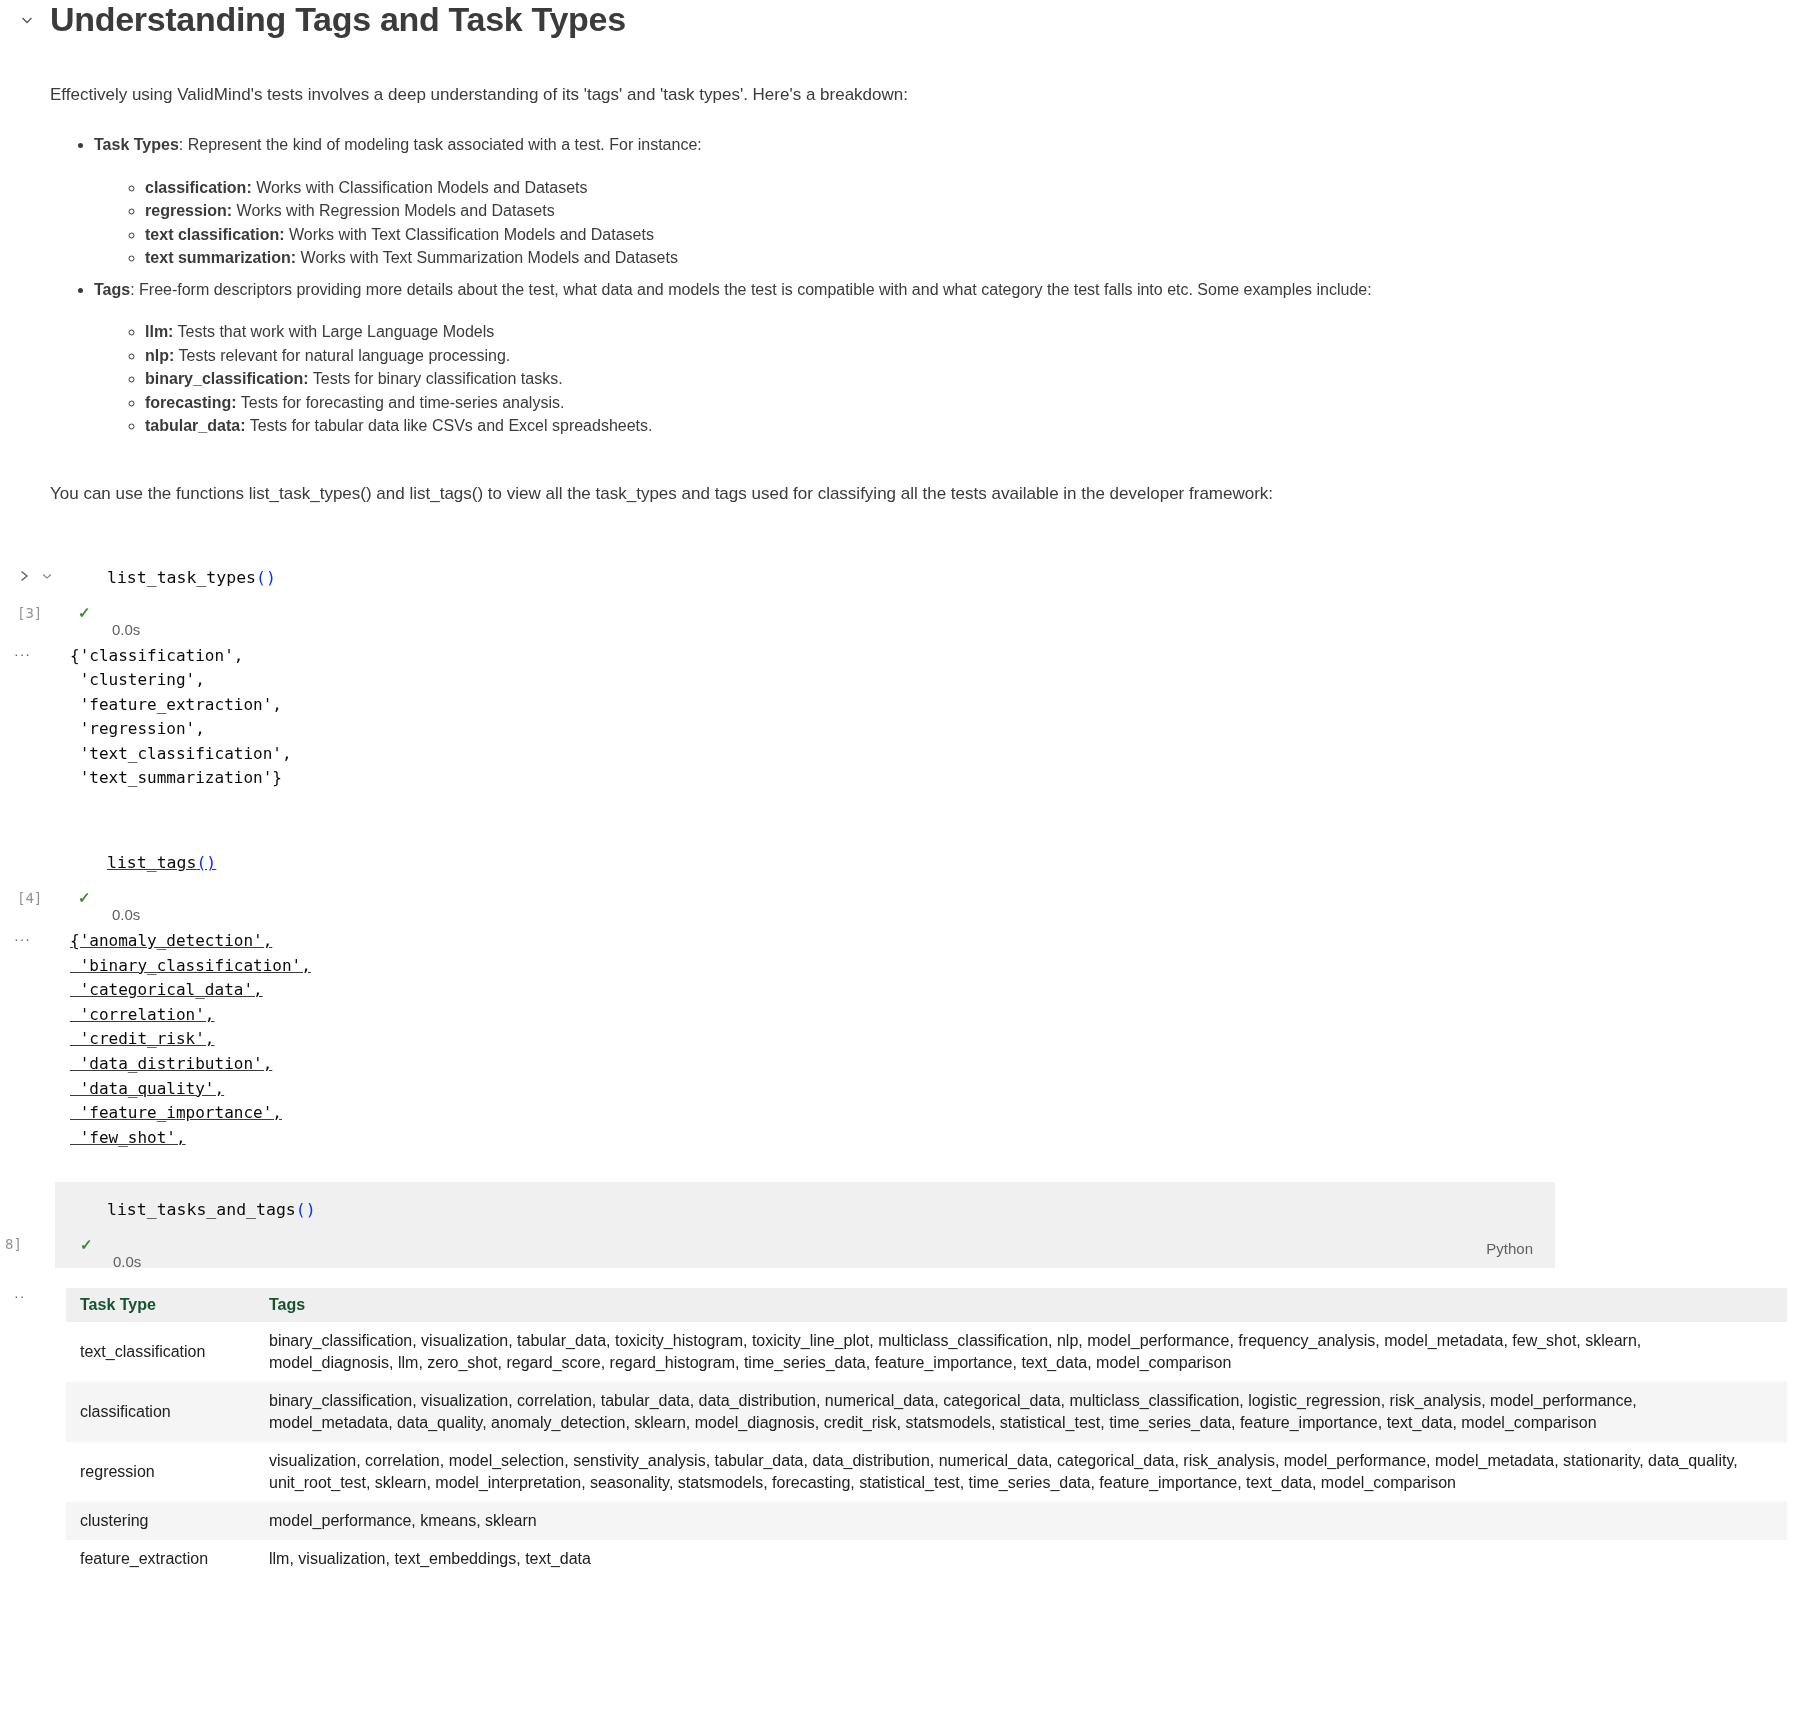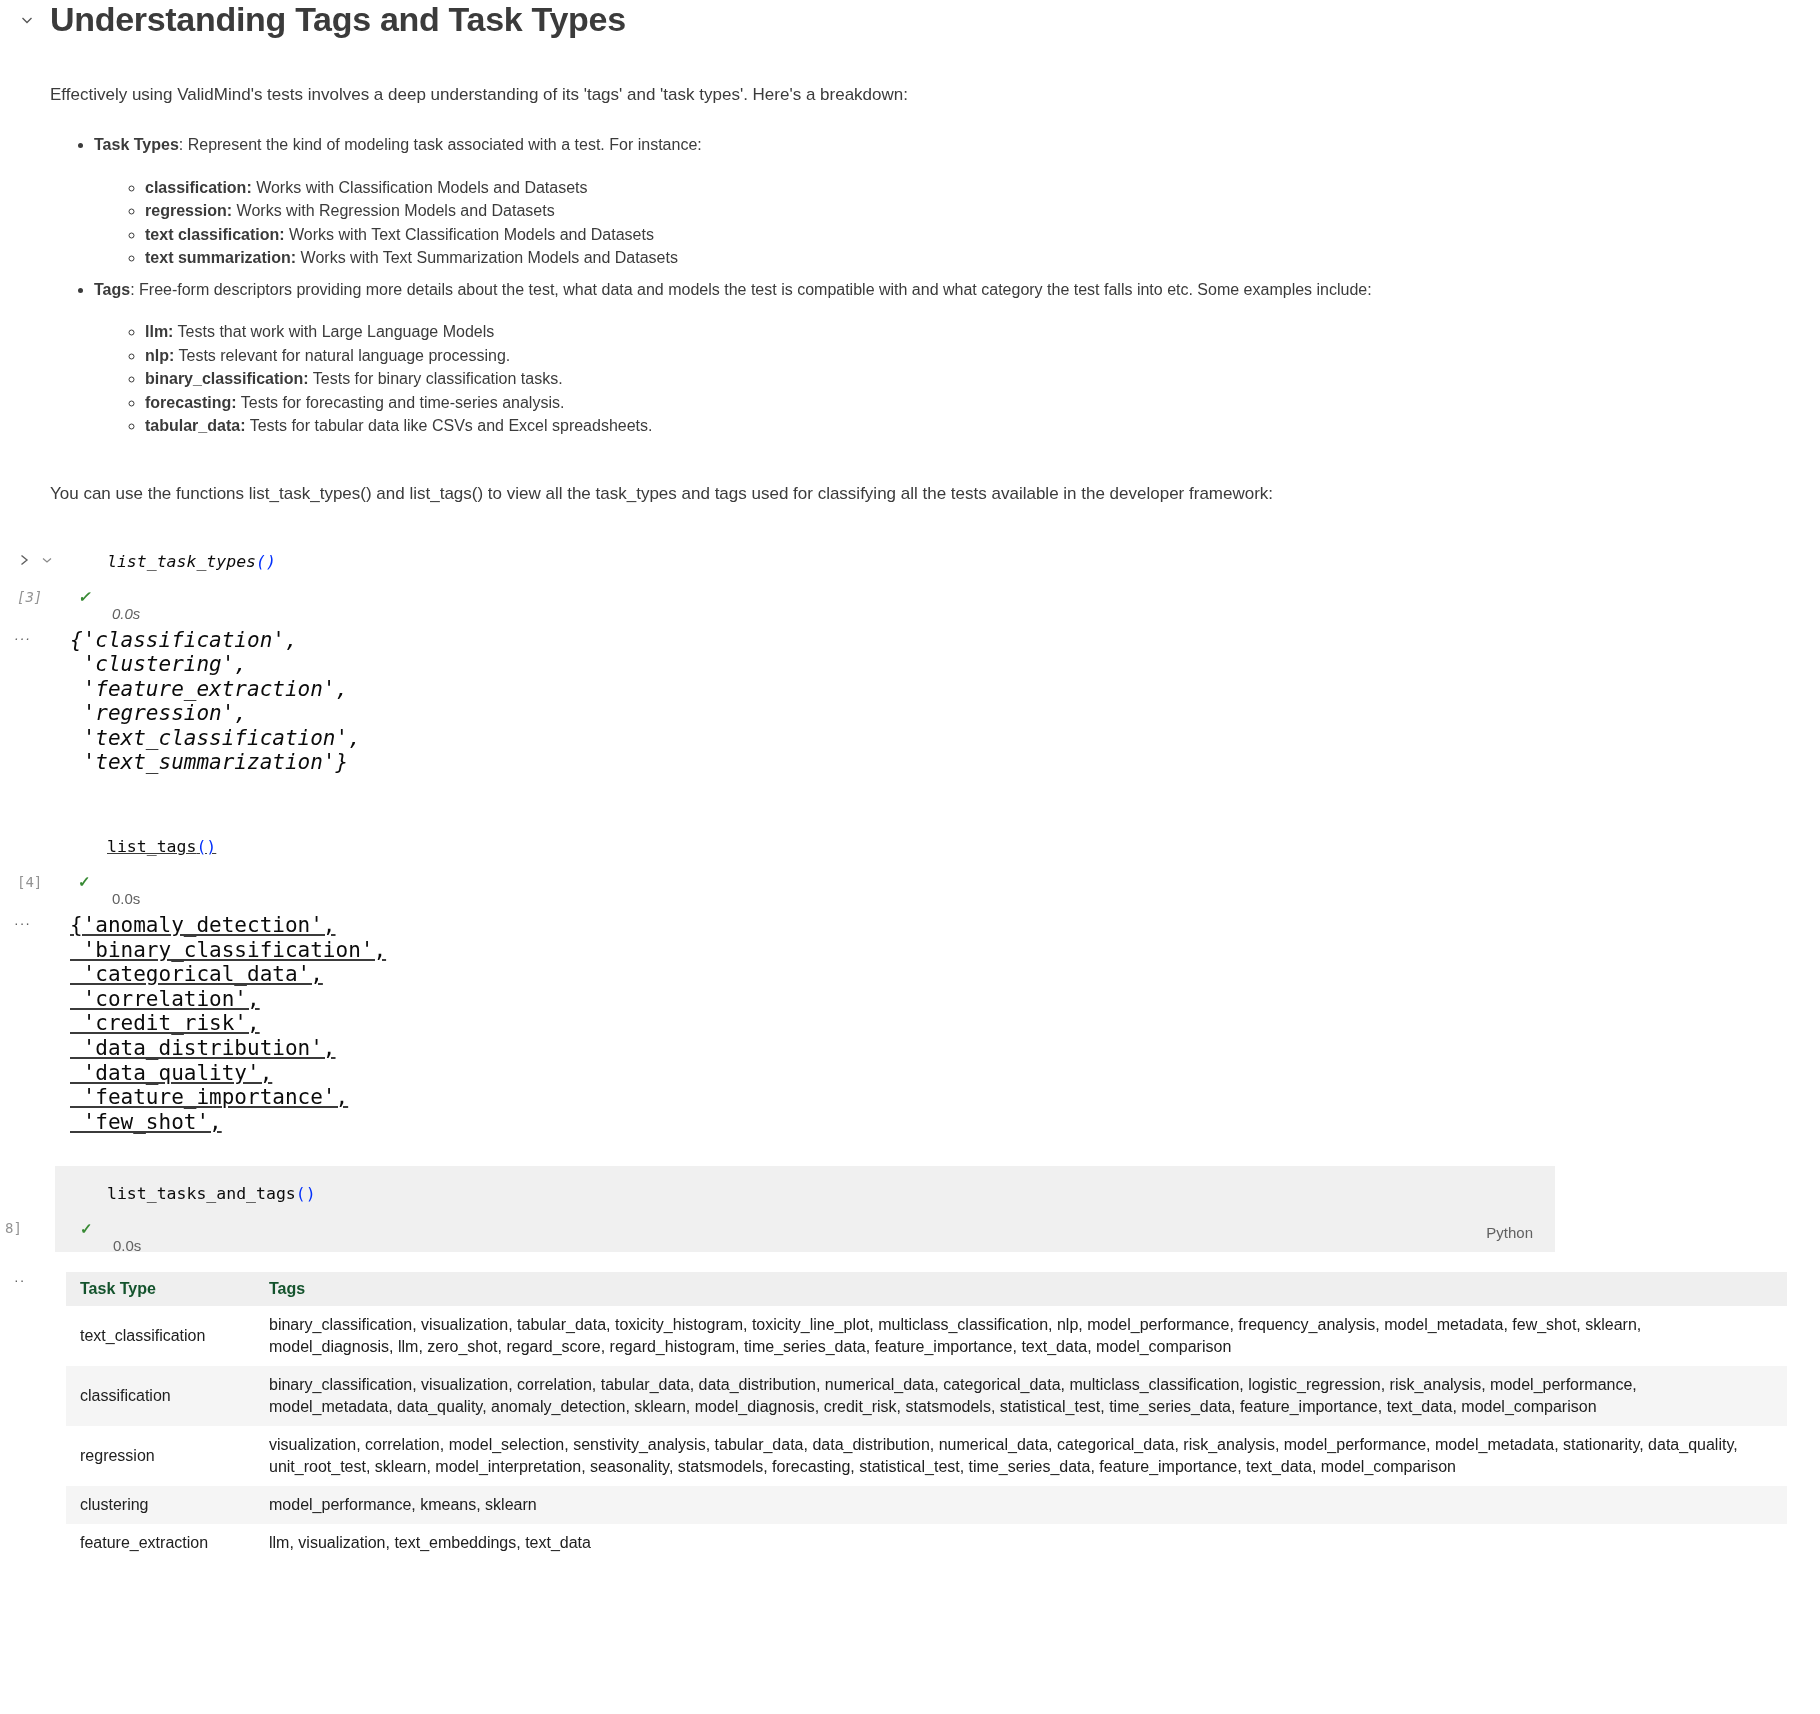--- a/index.html
+++ b/index.html
@@ -15,34 +15,34 @@
   .chev { width:22px; height:22px; display:inline-flex; align-items:center; justify-content:center; cursor:pointer; }
   h1.title { font-size:34px; font-weight:600; color:#3b3b3b; margin-left:12px; letter-spacing:-0.3px; }
   p.intro { margin:44px 0 0 50px; font-size:17px; line-height:24px; }
   ul.l1 { margin:26px 0 0 0; padding-left:94px; list-style-type:disc; }
   ul.l1 > li { line-height:23.5px; }
   ul.l2 { margin:19px 0 8px 0; padding-left:51px; list-style-type:circle; }
   ul.l2 > li { line-height:23.5px; }
   .b { font-weight:700; }
   p.note { margin:44px 0 0 50px; font-size:17px; line-height:24px; }
   .cell { position:relative; }
-  .cell1 { margin-top:44px;font-style:italic; }
+  .cell1 { margin-top:60px; }
   .cell2 { margin-top:60px;text-decoration:underline; }
   .code-row { position:relative; height:26px; }
   .g-icons { position:absolute; left:16px; top:2px; display:flex; gap:7px; }
   .g-icons span { width:16px; height:16px; cursor:pointer; }
   .code-line { margin-left:107px; font-family:"DejaVu Sans Mono", monospace; font-size:16.5px; line-height:24px; color:#0b0b0b; cursor:text; }
   .paren { color:#0431fa; }
   .status-row { position:relative; height:22px; margin-top:12px; }
   .exec { position:absolute; left:17px; top:1px; font-family:"DejaVu Sans Mono", monospace; font-size:14px; color:#939393; }
   .check { position:absolute; left:78px; top:0; color:#388a34; font-size:15px; font-weight:700; }
   .dur { position:absolute; left:112px; top:17px; font-size:15px; color:#616161;text-align:center; }
   .output-row { position:relative; margin-top:18px; }
   .ellipsis { position:absolute; left:14px; top:2px; color:#5f5f5f; font-size:14px; letter-spacing:1px; cursor:pointer; }
-  pre.out { margin:0 0 0 70px; font-family:"DejaVu Sans Mono", monospace; font-size:21px; line-height:24.6px; color:#0b0b0b; }
+  pre.out { margin:0 0 0 70px; font-family:"DejaVu Sans Mono", monospace; font-size:16px; line-height:24.6px; color:#0b0b0b; }
 
   
   .cell3-wrap { position:relative; margin-top:32px; }
   .cell3 { position:relative; margin-left:55px; width:1500px; background:#f0f0f0; padding:16px 0 10px 0; }
   .cell3 .code-line { margin-left:52px; }
   .cell3 .check { left:25px; }
   .cell3 .dur { left:58px; }
   .exec3 { position:absolute; left:5px; top:54px; font-family:"DejaVu Sans Mono", monospace; font-size:14px; color:#939393; }
   .lang { position:absolute; right:22px; bottom:11px; font-size:15px; color:#616161; cursor:pointer; }
 

